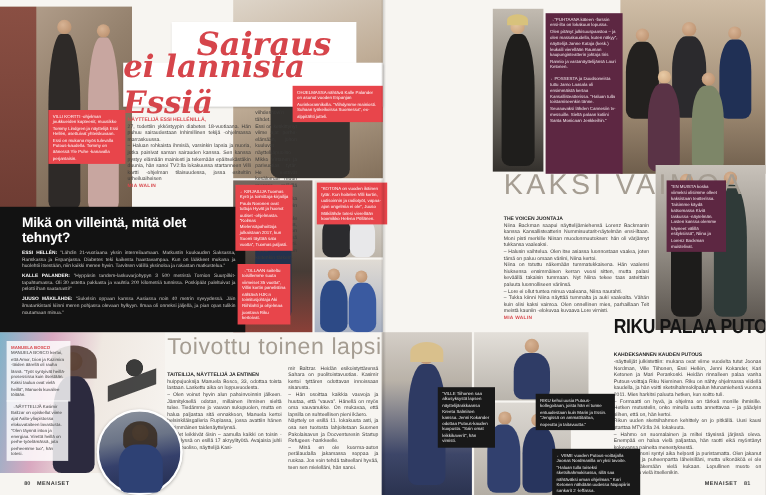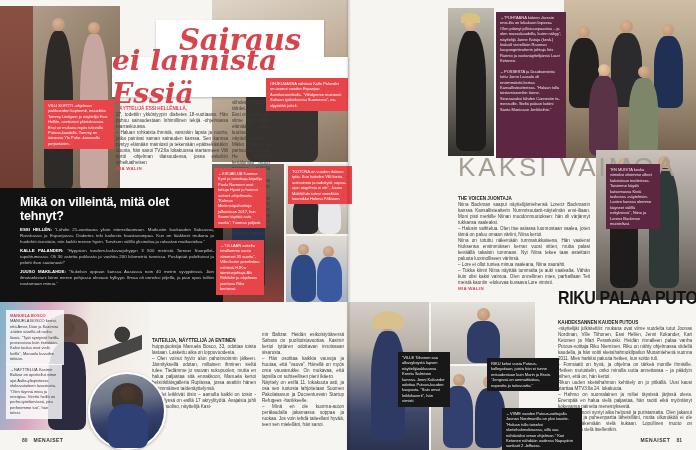--- a/index.html
+++ b/index.html
@@ -115,20 +115,21 @@
   </div>
   <div class="cap light" style="left:6px;top:310px;width:50px;"><b style="color:#d8464b;">MANUELA BOSCO</b> <span>MANUELA BOSCO kertoi, että Amor, Dion ja Kazimira -töiden äärellä oli rauha läsnä. ”Työt syntyivät heillä-prosessissa kuin itsestään. Kaksi taulua ovat vielä heillä”, Manuela kuvailee töitään.</span></div>
   <div class="cap light" style="left:6px;top:364px;width:48px;"><span>→NÄYTTELIJÄ Kasimir Baltzar on opiskellut viime ajat Aalto-yliopistossa elokuvataiteen lavastusta. ”Olen täynnä intoa ja energiaa. Virettä heillä on perhe-työelämässä, jota perheemme tuo”, hän totesi.</span></div>
 
   <div class="circlephoto" style="left:88px;top:372px;width:74px;height:74px;">
     <div class="head" style="left:30px;top:12px;width:15px;height:15px;"></div>
     <div style="position:absolute;left:22px;top:9px;width:31px;height:26px;border-radius:50% 50% 20% 20%;background:#3a2d24;opacity:.9;"></div>
     <div class="torso" style="left:18px;top:30px;width:40px;height:44px;background:#2e4174;"></div>
   </div>
 
+  <div class="thin-head" style="left:152px;top:304px;font-size:21px;letter-spacing:.5px;">Toivottu toinen lapsi</div>
   <div class="bodytext pre" style="left:152px;top:332px;width:104px;height:114px;">
     <span class="leadin-dark">TAITEILIJA, NÄYTTELIJÄ JA ENTINEN</span>
     <span>huippujuoksija Manuela Bosco, 33, odottaa toista lastaan. Laskettu aika on loppuvuodesta.
 – Olen voinut hyvin alun pahoinvoinnin jälkeen. Jännityksellä odotan, millainen ihminen sieltä tulee. Tiedämme jo vauvan sukupuolen, mutta en halua paljastaa sitä ennakkoon, Manuela kertoi helsinkiläisgalleria Ruplassa, jossa avattiin hänen ensimmäinen taidenäyttelynsä.
 Tähdet leikkivät öisin – aamulla kaikki on toisin -näyttelyssä on esillä 17 akryylityötä. Avajaisia juhli myös puoliso, näyttelijä Kasi-</span>
   </div>
   <div class="bodytext pre" style="left:262px;top:332px;width:82px;height:114px;">mir Baltzar. Heidän esikoistyttärensä Sahara on puolitoistavuotias. Kasimir kertoi tyttären odottavan innoissaan sisarusta.
 – Hän osoittaa kaikkia vauvoja ja huutaa, että ”vauva”. Hänellä on myös oma vauvanukke. On mukavaa, että lapsilla on suhteellisen pieni ikäero.
 Näyttely on esillä 11. lokakuuta asti, ja osa sen tuotosta lahjoitetaan Suomen Pakolaisavun ja Docventuresin Startup Refugees -hankkeelle.
 – Minä en ole kuorma-auton perälaudalla jakamassa soppaa ja ruokaa. Jos voin tehdä taiteellani hyvää, teen sen mielelläni, hän sanoi.</div>

